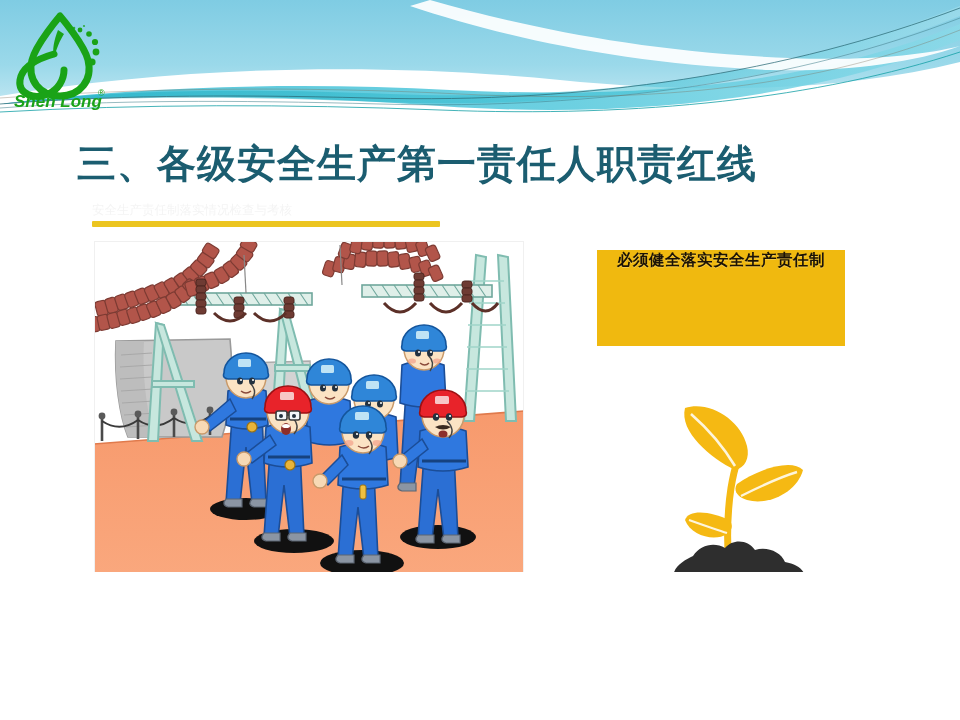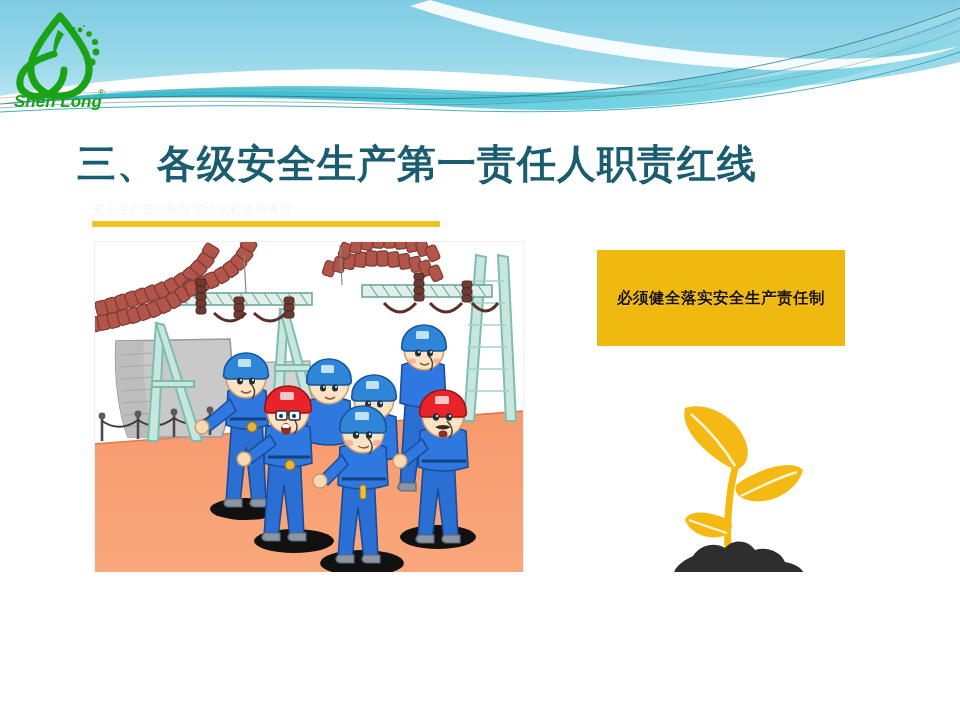--- a/index.html
+++ b/index.html
@@ -99,21 +99,21 @@
 
   
   .slogan-banner {
     position: absolute;
     left: 525px;
     top: 54px;
     width: 248px;
     height: 96px;
     background: #f0b90f;
     display: flex;
-    align-items: center;
+    align-items: flex-start;
     justify-content: center;
   }
   .slogan-text {
     font-family: "DejaVu Sans", "Liberation Sans", sans-serif;
     font-size: 15.5px;
     font-weight: bold;
     color: #1a1205;
     letter-spacing: 0.5px;
     white-space: nowrap;
     text-shadow: 0 1px 0 rgba(255,255,255,0.25);

